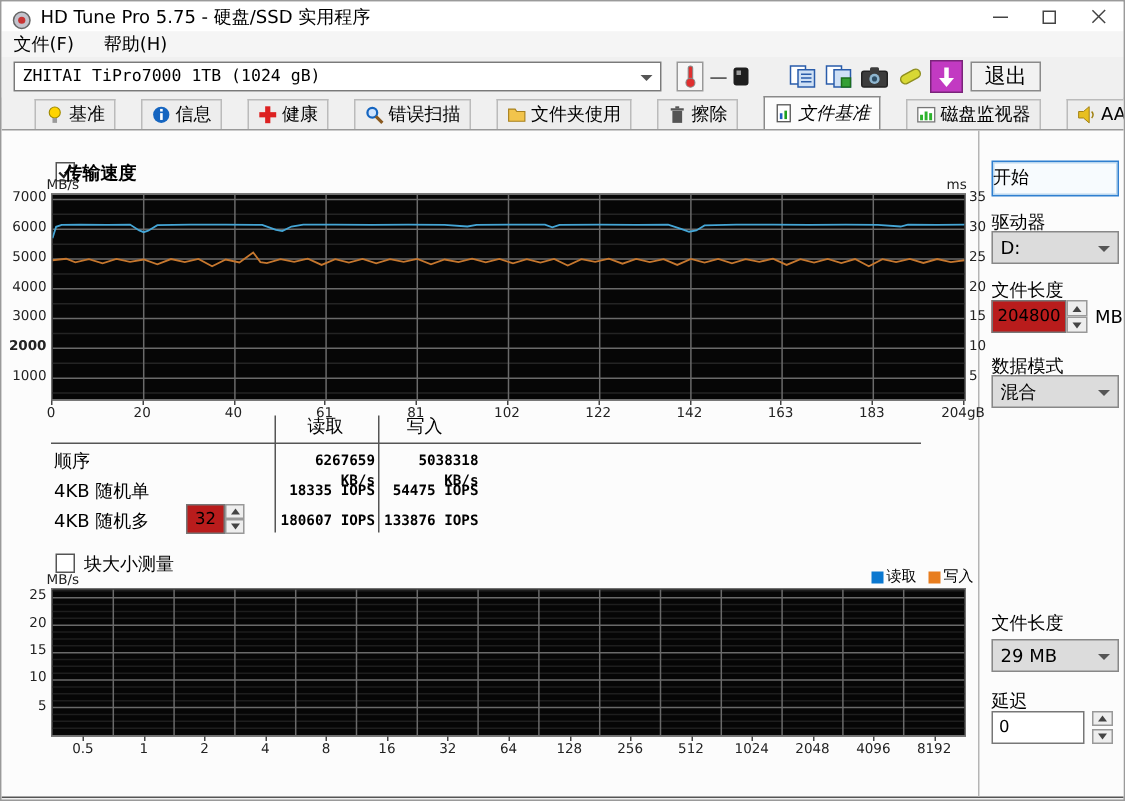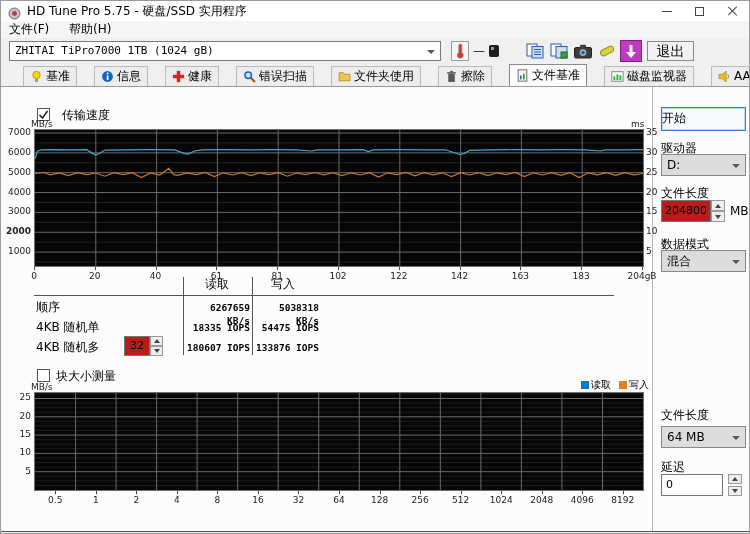--- a/index.html
+++ b/index.html
@@ -30,21 +30,21 @@
   .toolbtn{position:absolute;top:2px;width:22px;height:22px;display:flex;align-items:center;justify-content:center;}
   #copy-btn{left:523px;} #copy2-btn{left:547px;} #camera-btn{left:571px;} #yellow-btn{left:595px;}
   #download-btn{position:absolute;left:619px;top:2px;width:22px;height:22px;background:#c23ac2;border:1px solid #7a247a;
      box-sizing:border-box;display:flex;align-items:center;justify-content:center;}
   #exit-btn{position:absolute;left:646px;top:3px;width:47px;height:20px;background:#f2f2f2;border:1px solid #8a8a8a;
      box-sizing:border-box;font-size:14px;line-height:18px;text-align:center;}
   
   #tabbar{position:absolute;left:0;top:64px;width:100%;height:21px;display:flex;align-items:flex-end;padding-left:6px;box-sizing:border-box;}
   .tab{display:flex;align-items:center;gap:3px;padding:2px 6px 3px 6px;height:20px;box-sizing:border-box;
      background:#ededed;border:1px solid #bbb;border-bottom:none;font-size:12px;margin-right:1px;white-space:nowrap;margin-left:16px;}
-  .tab.active{background:#fcfcfc;border-color:#8a8a8a;height:22px;position:relative;z-index:3;}
+  .tab.active{background:#fcfcfc;border-color:#8a8a8a;height:22px;position:relative;z-index:3;font-style:italic;}
   .tab .ticon{width:13px;height:13px;flex:0 0 auto;}
   
   #page{position:absolute;left:0;top:85px;width:750px;height:444px;background:#fcfcfc;border-top:1px solid #999;
      border-bottom:1px solid #555;box-sizing:content-box;z-index:1;}
   .cb{position:absolute;width:13px;height:13px;background:#fff;border:1px solid #555;box-sizing:border-box;}
   .cb svg{display:block;}
   .cb-label{position:absolute;font-size:12px;line-height:14px;}
   .unit-label{position:absolute;font-size:9px;color:#222;line-height:10px;}
   .plot{position:absolute;background:#060606;border:1px solid #707070;box-sizing:content-box;}
   .tick{position:absolute;font-size:9px;color:#222;line-height:10px;white-space:nowrap;}
@@ -249,21 +249,21 @@
       </div>
   </div>
 
   <div id="page">
 
     <span class="cb" style="left:36px;top:21px;">
       <svg width="11" height="11">
           <polyline points="1.5,6 4.5,9 9.5,2" fill="none" stroke="#222" stroke-width="1.6"></polyline>
         </svg>
     </span>
-    <span class="cb-label" style="left:61px;top:21px;">传输速度</span>
+    <span class="cb-label" style="left:42px;top:21px;font-weight:bold;">传输速度</span>
     <span class="unit-label" style="left:30px;top:32px;">MB/s</span>
     <span class="unit-label" style="left:630px;top:32px;">ms</span>
     <svg id="plot1" class="plot" style="left:33px;top:42px;" width="608" height="136" viewBox="0 0 608 136" preserveAspectRatio="none">
         <line x1="0" y1="132.02919708029196" x2="608" y2="132.02919708029196" stroke="#242424" stroke-width="1"></line>
         <line x1="0" y1="112.17518248175182" x2="608" y2="112.17518248175182" stroke="#242424" stroke-width="1"></line>
         <line x1="0" y1="92.32116788321167" x2="608" y2="92.32116788321167" stroke="#242424" stroke-width="1"></line>
         <line x1="0" y1="72.46715328467154" x2="608" y2="72.46715328467154" stroke="#242424" stroke-width="1"></line>
         <line x1="0" y1="52.61313868613139" x2="608" y2="52.61313868613139" stroke="#242424" stroke-width="1"></line>
         <line x1="0" y1="32.75912408759124" x2="608" y2="32.75912408759124" stroke="#242424" stroke-width="1"></line>
         <line x1="0" y1="12.905109489051094" x2="608" y2="12.905109489051094" stroke="#242424" stroke-width="1"></line>
@@ -391,21 +391,21 @@
     <span class="side-label" style="left:729px;top:117px;">MB</span>
 
     <span class="side-label" style="left:660px;top:150px;">数据模式</span>
     <div class="combo" style="left:660px;top:163px;width:85px;">
       <span class="combo-text">混合</span>
       <span class="combo-arrow" style="top:9px;"></span>
     </div>
 
     <span class="side-label" style="left:660px;top:321px;">文件长度</span>
     <div class="combo" style="left:660px;top:339px;width:85px;">
-      <span class="combo-text">64 MB</span>
+      <span class="combo-text">29 MB</span>
       <span class="combo-arrow" style="top:9px;"></span>
     </div>
 
     <span class="side-label" style="left:660px;top:373px;">延迟</span>
     <span class="side-input" style="left:660px;top:387px;width:62px;height:22px;">0</span>
     <span class="mini-btn" style="left:727px;top:387px;">
         <span class="up-arrow"></span>
       </span>
     <span class="mini-btn" style="left:727px;top:399px;">
         <span class="down-arrow"></span>

